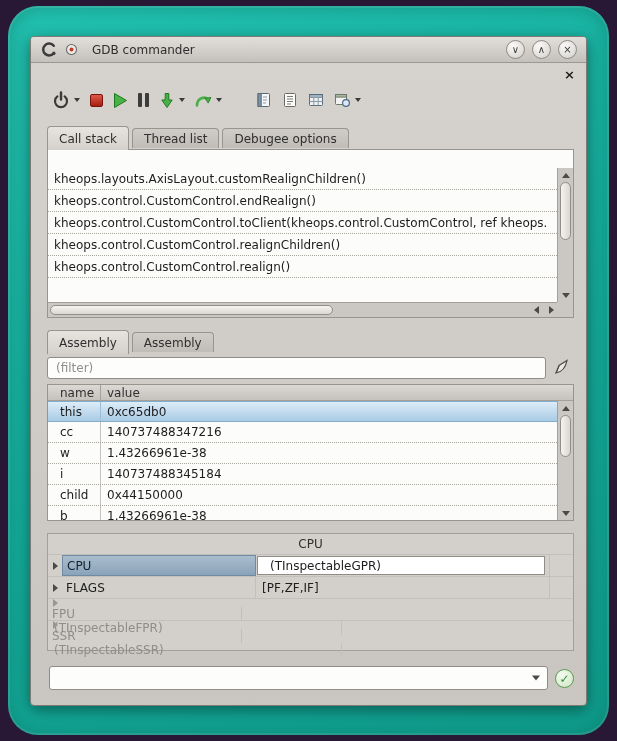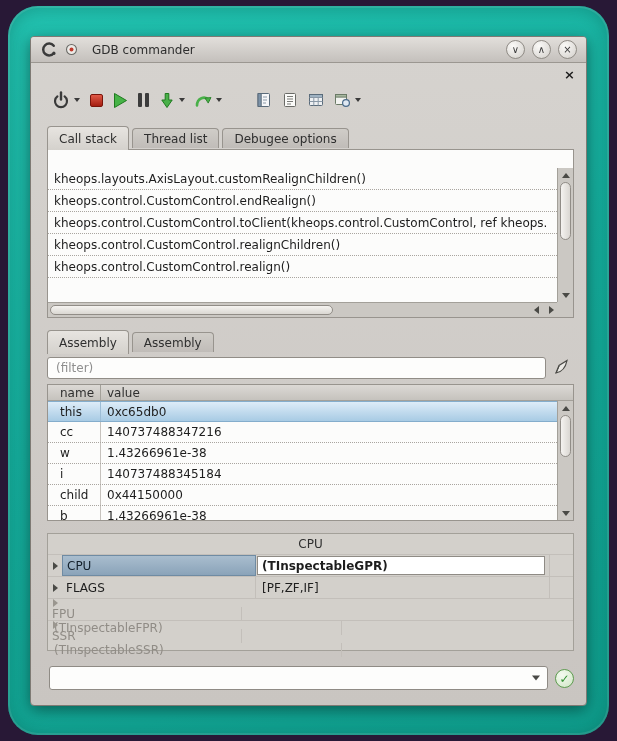--- a/index.html
+++ b/index.html
@@ -150,21 +150,21 @@
          background:#d3d0cb; border:1px solid #a3a099;margin-top:8px; }
   .cpu-title { height:20px; display:flex; align-items:center; justify-content:center;
                font-size:12px; color:#2f2f2f; }
   .crow { height:22px; display:flex; border-top:1px solid #c3bfba; font-size:12px; color:#1d1d1d; }
   .crow .exp { width:14px; display:flex; align-items:center; justify-content:center; }
   .crow .cn  { width:194px; display:flex; align-items:center; padding-left:4px; border-right:1px solid #c3bfba; }
   .crow .cv  { width:294px; display:flex; align-items:center; padding-left:6px; border-right:1px solid #c3bfba; }
   .crow.sel .cn { background:linear-gradient(#a9bdce,#8aa3b9); border:1px solid #6f8ba3; color:#14212c; }
   .crow.sel .cv { padding:1px 4px 1px 1px; }
   .vbox { flex:1; height:100%; background:#ffffff; border:1px solid #8f8b85;
-          display:flex; align-items:center; padding-left:4px;font-weight:bold; }
+          display:flex; align-items:center; padding-left:12px; }
   .crow.dim { color:#908c86;flex-direction:column; }
   .crow.dim .tri.r { border-left-color:#9a968f; }
 
   
   .combo {
     position:absolute; left:18px; top:629px; width:499px; height:24px;
     background:#fdfdfc; border:1px solid #8f8b85; border-radius:3px;
     display:flex; align-items:center; padding-left:6px; font-size:12px; color:#333;
   }
   .combo .cchev { position:absolute; right:7px; top:50%; transform:translateY(-50%); }

